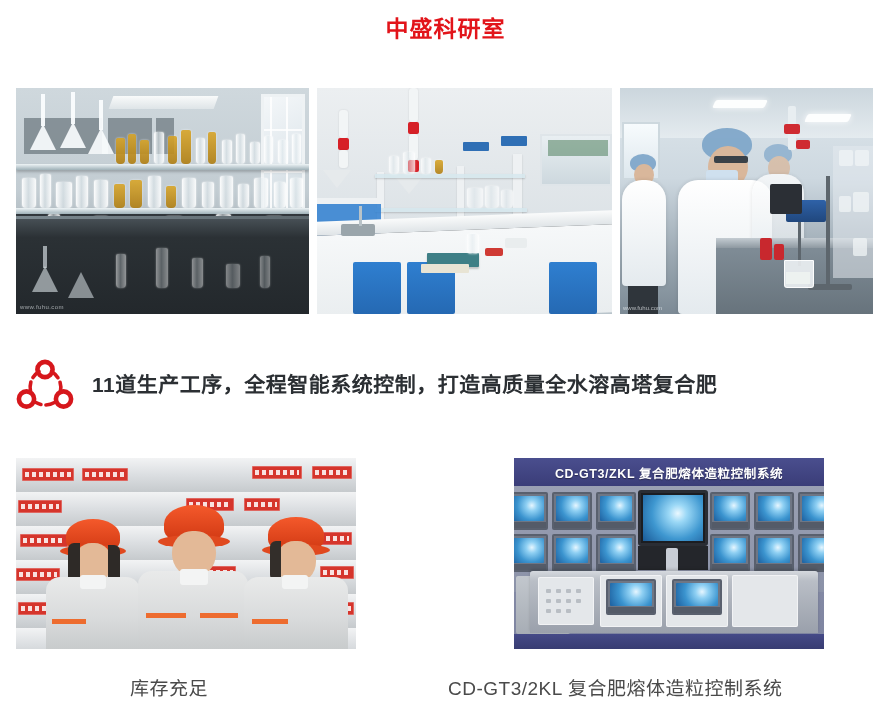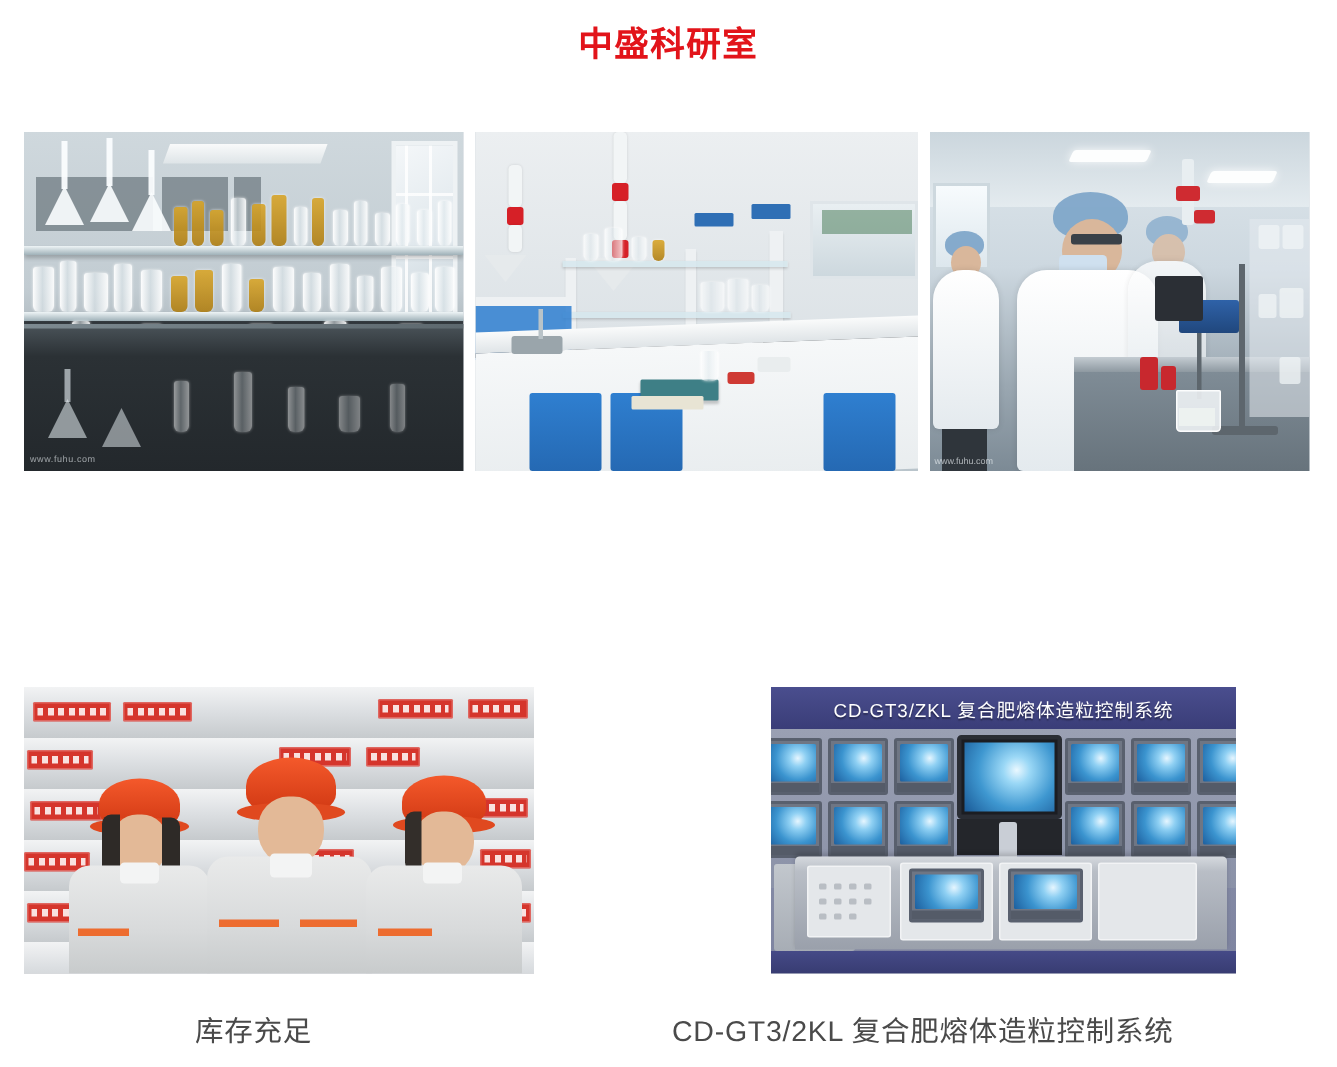--- a/index.html
+++ b/index.html
@@ -304,21 +304,21 @@
   .p4-collar { position: absolute; background: #f3f4f4; border-radius: 3px; }
 
   
   .p5-bg { position: absolute; inset: 0; background: linear-gradient(180deg,#8e94ae,#7e84a0); }
   .p5-banner {
     position: absolute; left: 0; right: 0; top: 0; height: 28px;
     background: linear-gradient(180deg,#4a4e8e,#3a3d78);
     display: flex; align-items: center; justify-content: center;
   }
   .p5-banner-text {
-    font-size: 12.5px; font-weight: 400; color: #ffffff; letter-spacing: .6px;
+    font-size: 12.5px; font-weight: 700; color: #ffffff; letter-spacing: .6px;
     text-shadow: 0 1px 1px rgba(0,0,0,.4);
     white-space: nowrap;
   }
   .p5-wall {
     position: absolute; left: 0; right: 0; top: 28px; height: 106px;
     background: linear-gradient(180deg,#9aa0b3,#8b92a8);
   }
   .p5-mon {
     position: absolute; background: #6f7684;
     border: 2px solid #59606e; box-sizing: border-box; border-radius: 2px;
@@ -567,20 +567,37 @@
 
         <div style="position:absolute;left:168px;top:18px;width:8px;height:44px;background:#e8eef1;border-radius:2px;"></div>
         <div style="position:absolute;left:164px;top:36px;width:16px;height:10px;background:#cf2b31;border-radius:2px;"></div>
         <div style="position:absolute;left:176px;top:52px;width:14px;height:9px;background:#cf2b31;border-radius:2px;"></div>
 
         <span class="p3-wm">www.fuhu.com</span>
       </div>
     </div>
   </div>
 
+  <div class="tagline-row">
+    <div class="tri-icon">
+      <svg viewBox="0 0 58 52" width="58" height="52" aria-hidden="true">
+        <g fill="none" stroke="#d6171c" stroke-width="3.6">
+          <path d="M14.5 32 A 18.5 18.5 0 0 1 23 12.5" stroke-dasharray="9 5" stroke-linecap="round"></path>
+          <path d="M35.5 12.5 A 18.5 18.5 0 0 1 44.5 32" stroke-dasharray="9 5" stroke-linecap="round"></path>
+          <path d="M38.5 43.5 A 18.5 18.5 0 0 1 20 43.5" stroke-dasharray="9 5" stroke-linecap="round"></path>
+        </g>
+        <g fill="none" stroke="#d6171c" stroke-width="4.6">
+          <circle cx="29" cy="10.5" r="7.6"></circle>
+          <circle cx="10.5" cy="40" r="7.6"></circle>
+          <circle cx="47.5" cy="40" r="7.6"></circle>
+        </g>
+      </svg>
+    </div>
+    <div class="tagline-text">11道生产工序，全程智能系统控制，打造高质量全水溶高塔复合肥</div>
+  </div>
 
   <div class="photo-bottom-left">
     <div class="scene">
       <div class="p4-bags">
         <div class="p4-bagrow" style="top:0;"></div>
         <div class="p4-bagrow" style="top:34px;"></div>
         <div class="p4-bagrow" style="top:68px;"></div>
         <div class="p4-bagrow" style="top:102px;"></div>
         <div class="p4-bagrow" style="top:136px;"></div>
         <div class="p4-bagrow" style="top:170px;"></div>

